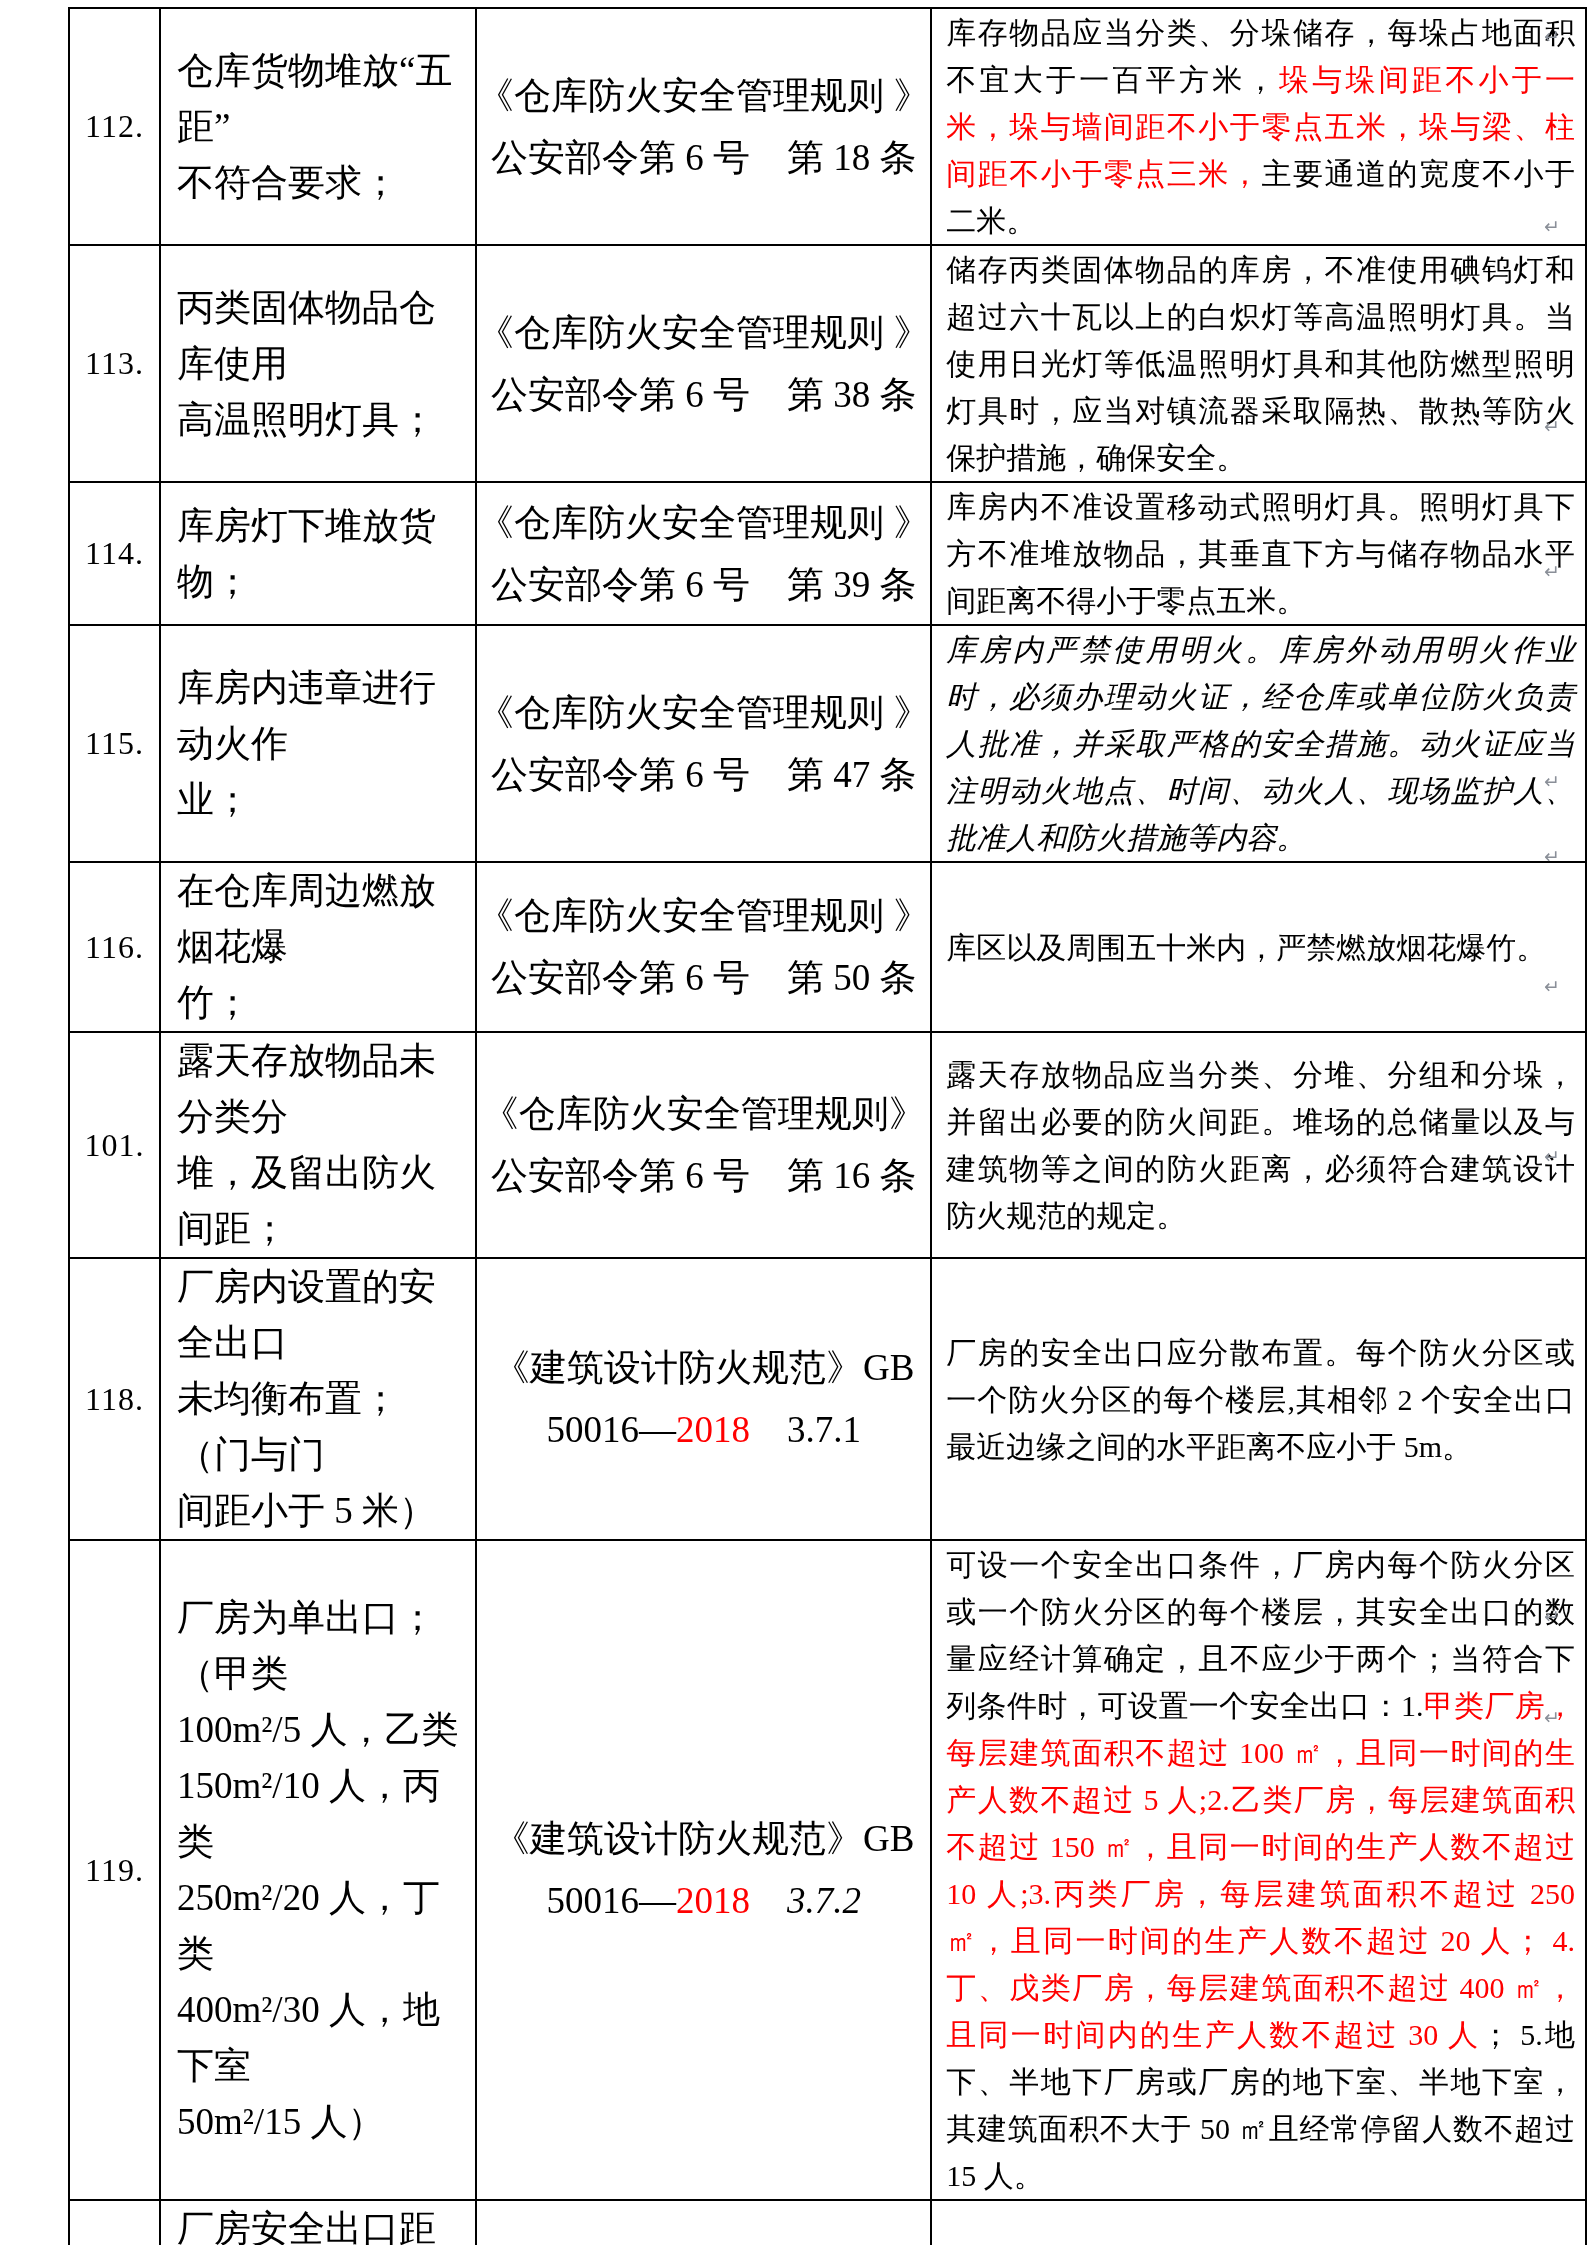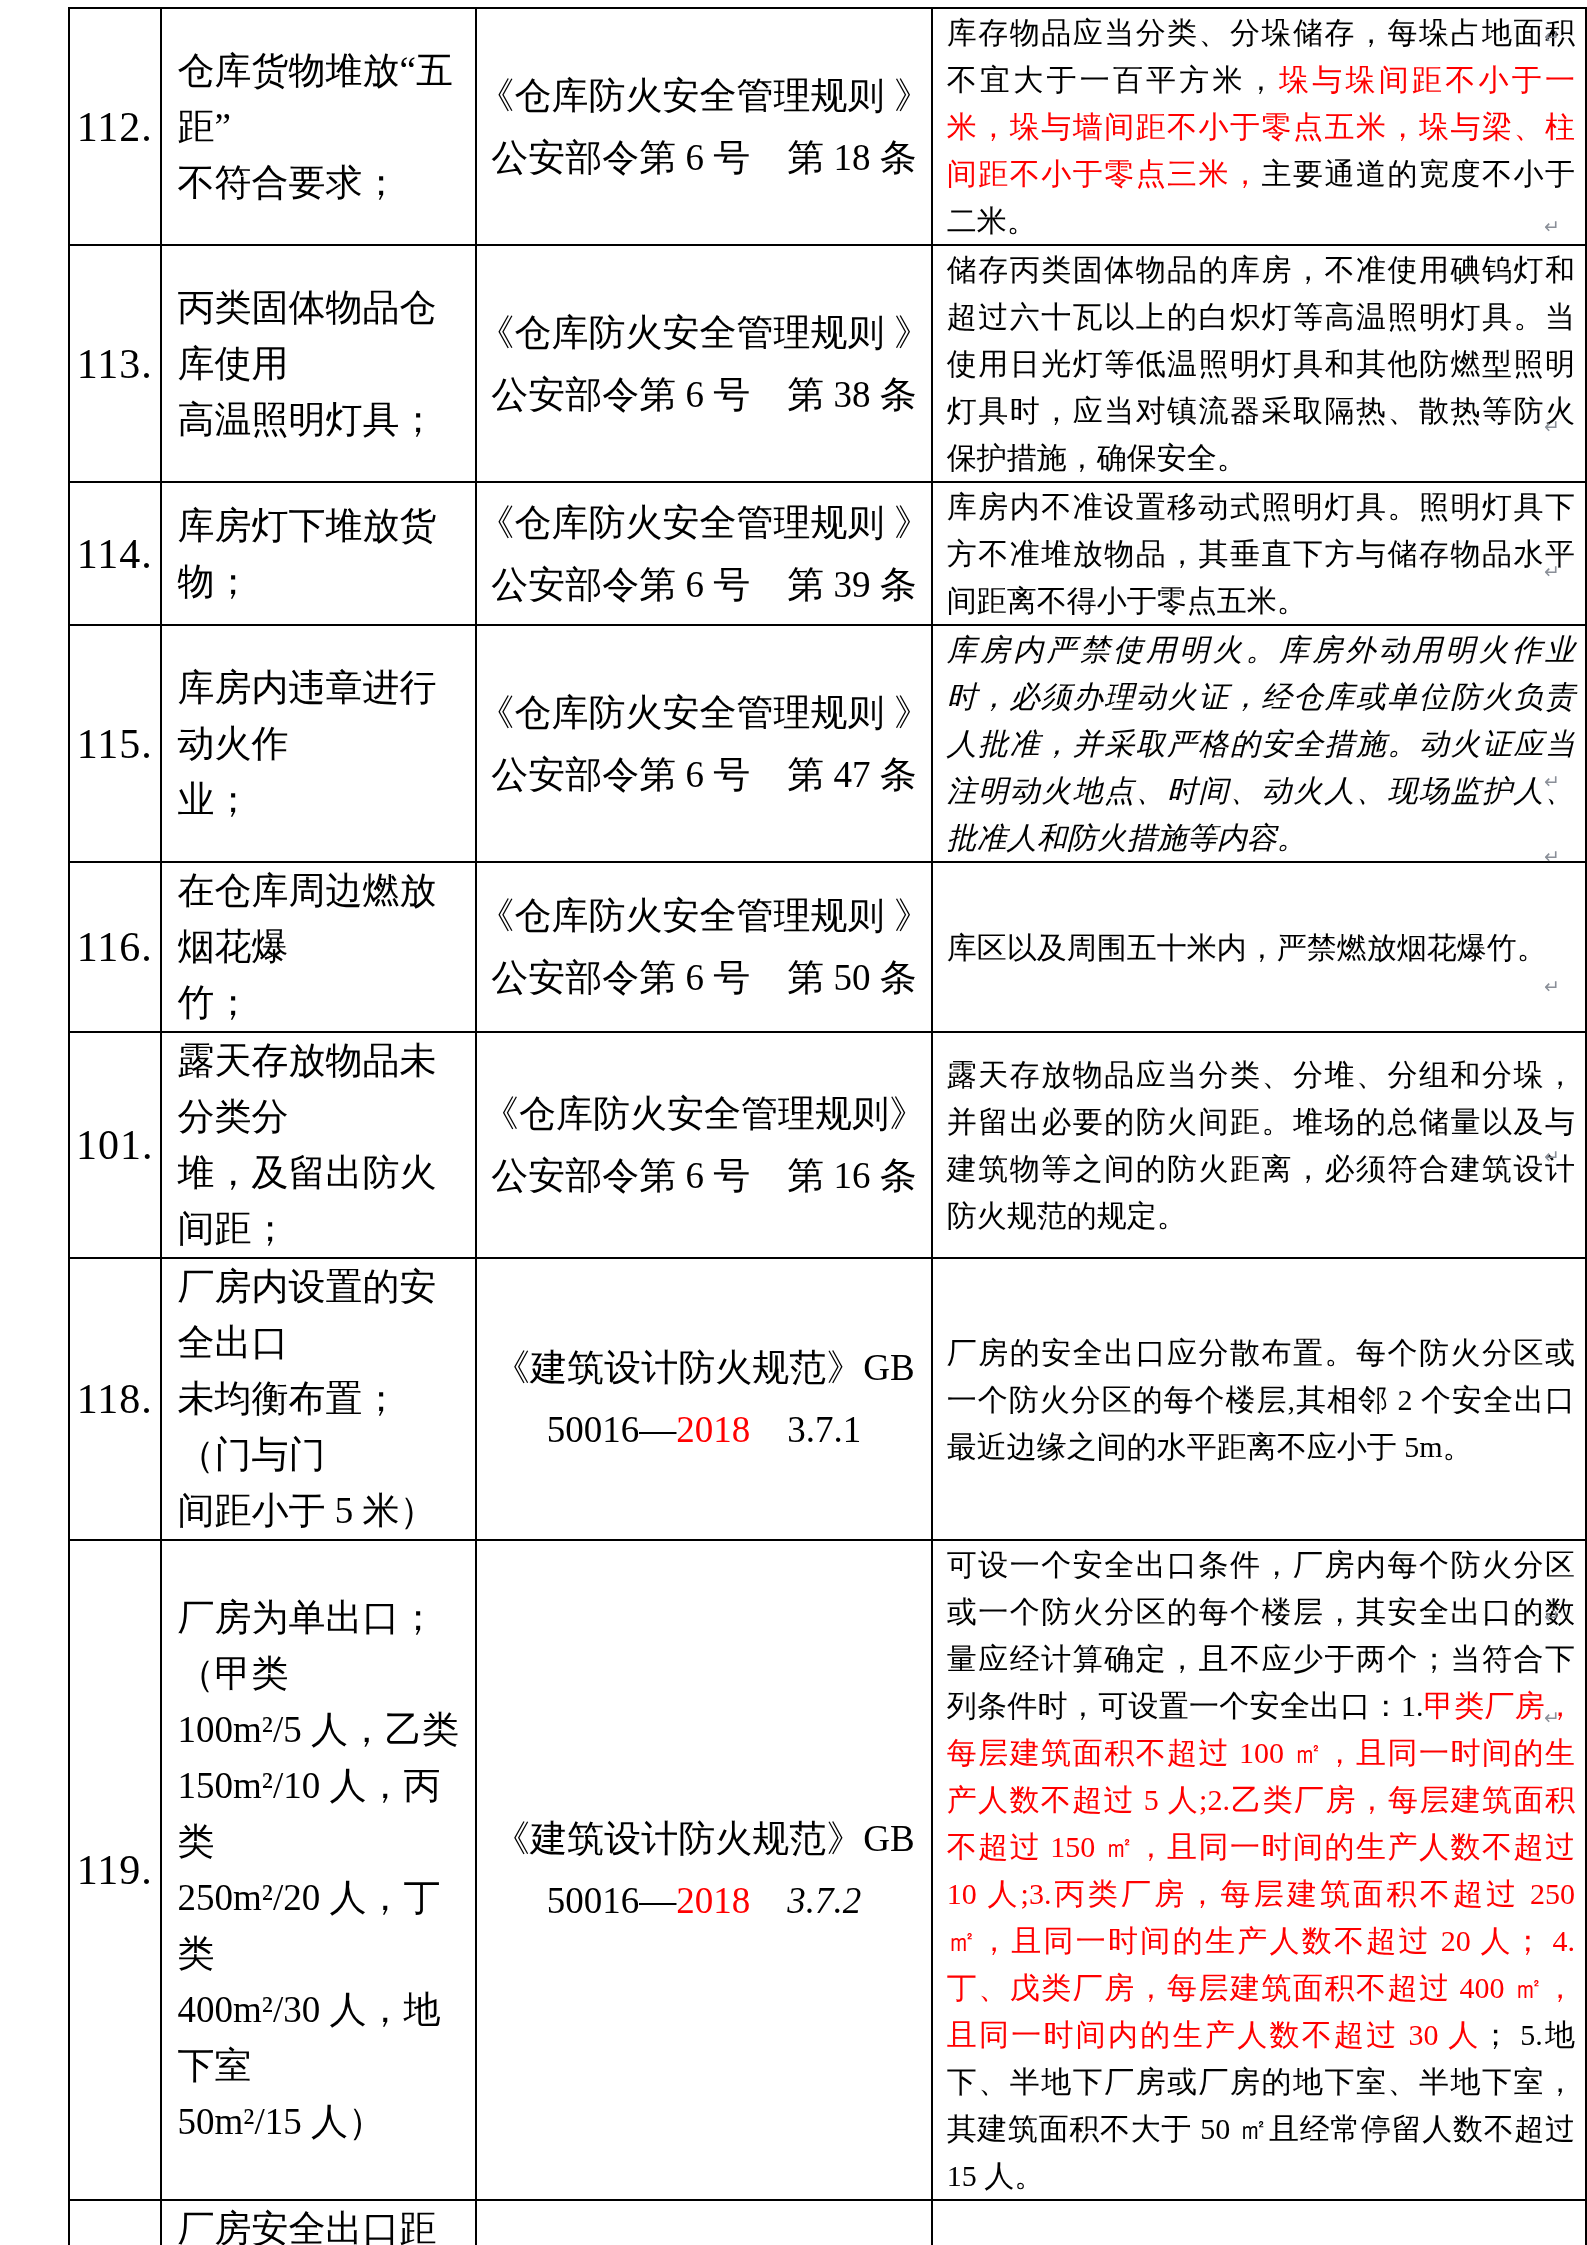--- a/index.html
+++ b/index.html
@@ -13,21 +13,21 @@
   td{border:2px solid #000;padding:0;vertical-align:middle;overflow:hidden;}
   tr.r112{height:192px}
   tr.r113{height:201px}
   tr.r114{height:134px}
   tr.r115{height:214px}
   tr.r116{height:86px}
   tr.r117{height:136px}
   tr.r118{height:156px}
   tr.r119{height:574px}
   tr.r120{height:502px}
-  td.num{text-align:center;font-size:42px;letter-spacing:1px;}
+  td.num{text-align:center;font-size:32px;letter-spacing:1px;}
   td.desc .desc-text{
     font-size:37px;line-height:56px;white-space:pre-line;
     padding:0 10px 0 16px;text-align:left;
   }
   td.ref{text-align:center;}
   td.ref .ref-line{font-size:37px;line-height:62px;white-space:nowrap;}
   td.detail .detail-text{
     font-size:30px;line-height:47px;padding:0 10px 0 14px;
     text-align:justify;
   }

